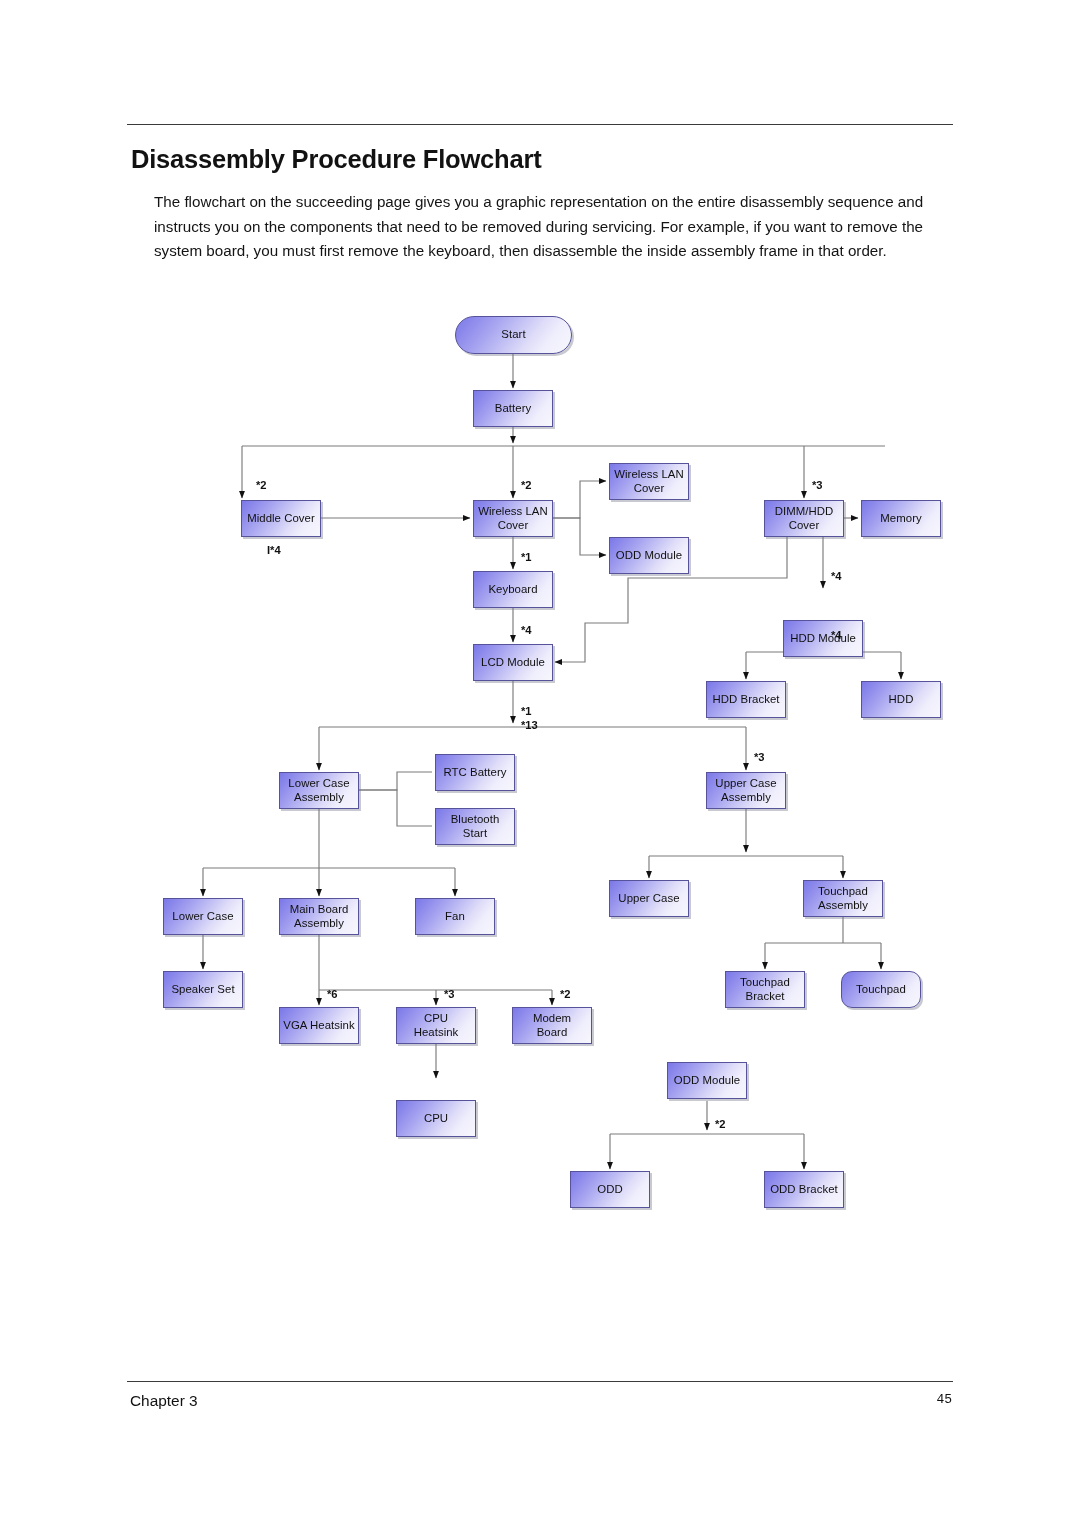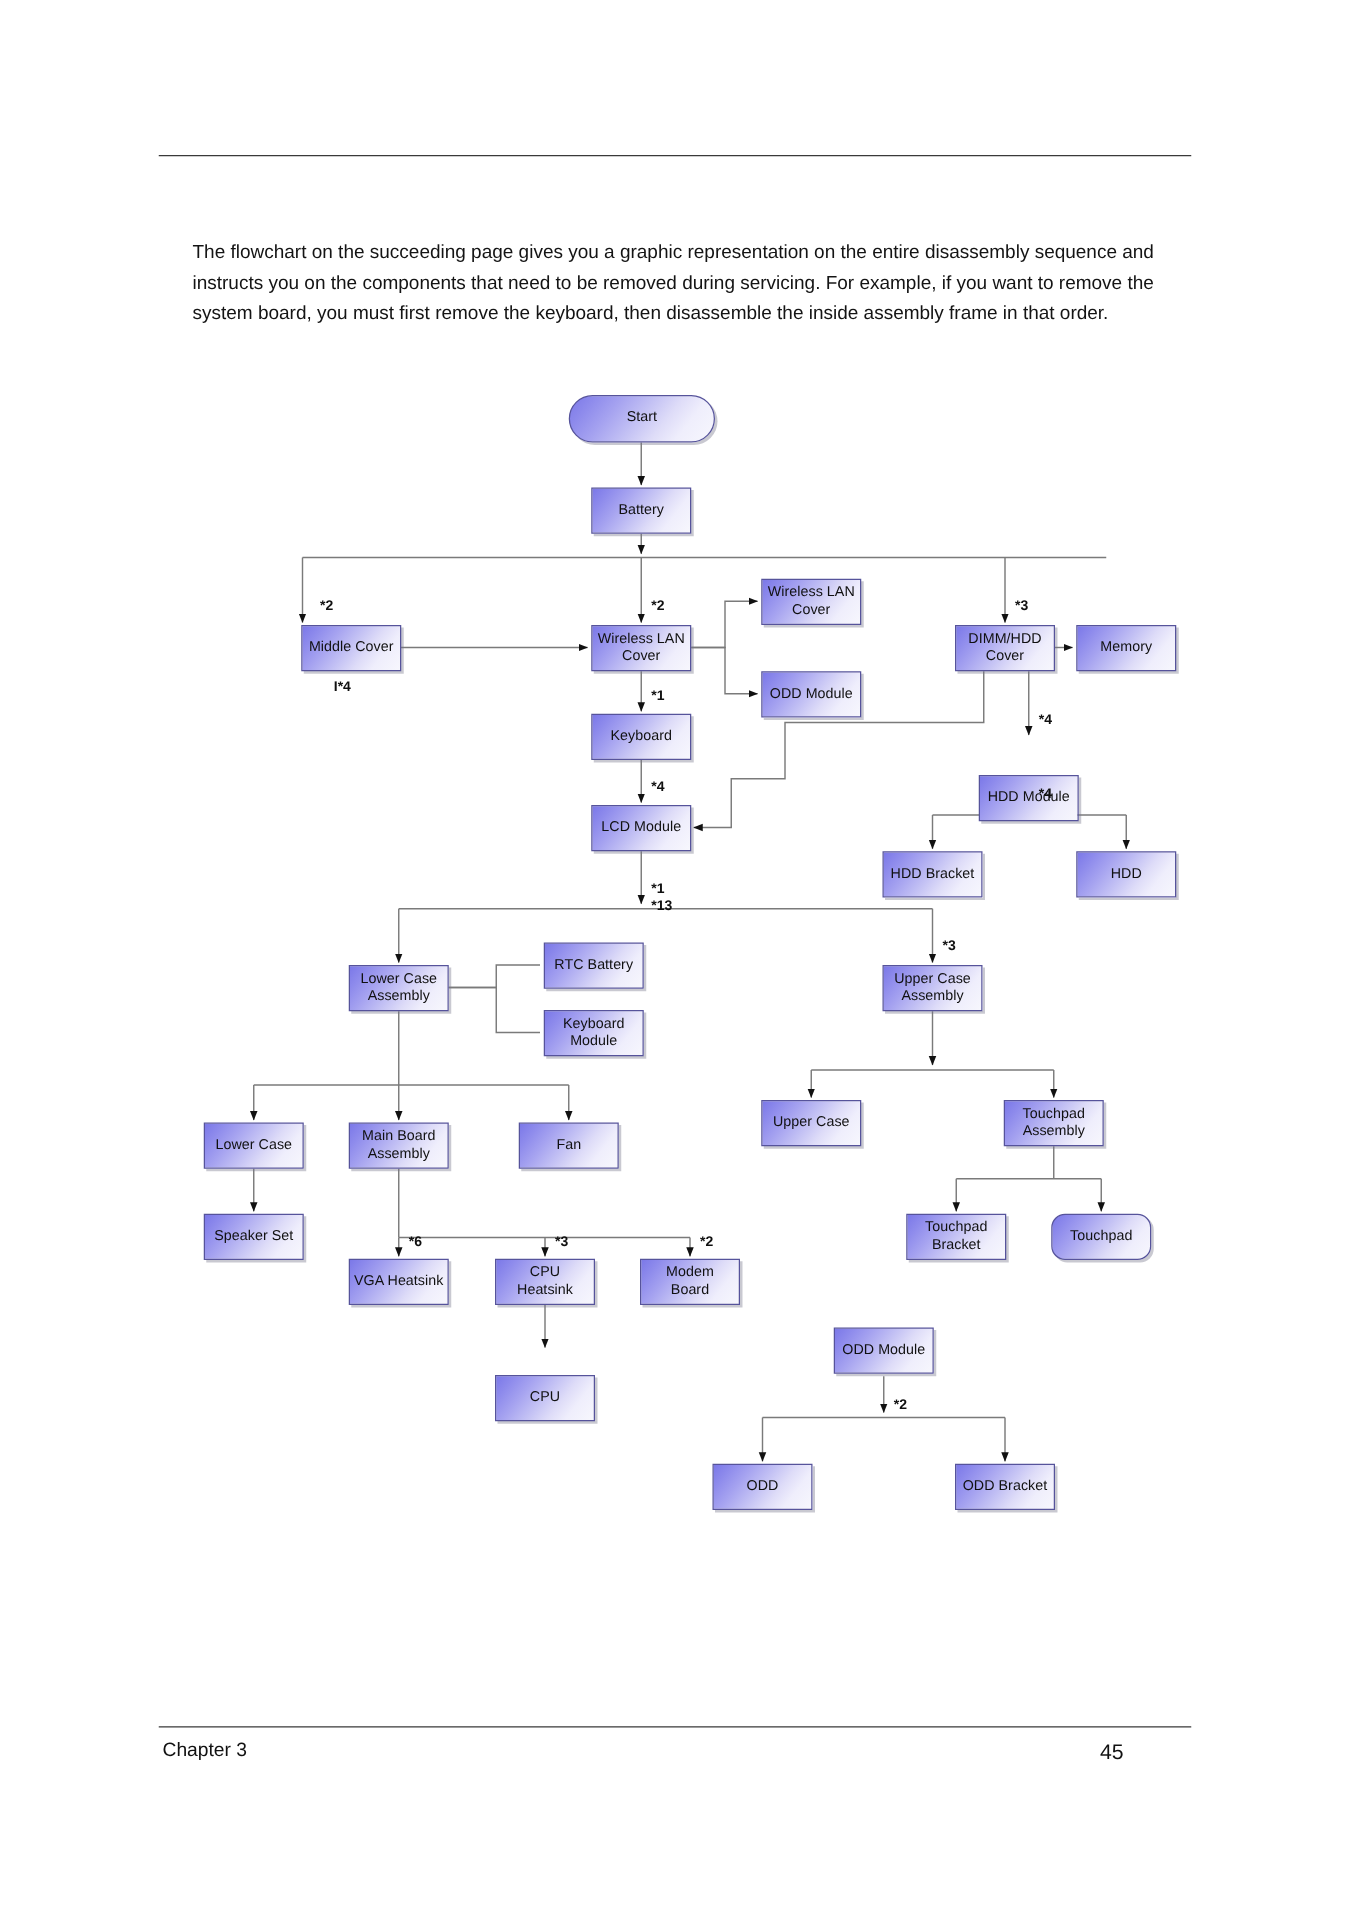--- a/index.html
+++ b/index.html
@@ -29,21 +29,21 @@
     position: absolute; left: 154px; top: 190px; width: 800px;
     font-size: 15.2px; line-height: 24.6px; color: #141414;
     text-align: left;
   }
   .footer-left {
     position: absolute; left: 130px; top: 1392px;
     font-size: 15.4px; color: #111;
   }
   .footer-right {
     position: absolute; left: 880px; top: 1392px; width: 72px;
-    font-size: 17px; color: #111; 
+    font-size: 13px; color: #111; text-align: right; font-family: Liberation Mono, monospace;
   }
 
   
   #flow { position: absolute; left: 12px; top: 0; width: 1080px; height: 1300px; }
   #wires { position: absolute; left: 0; top: 0; width: 1080px; height: 1300px; }
 
   .node {
     position: absolute;
     background: linear-gradient(128deg,
         #7b78e8 0%,
@@ -69,20 +69,21 @@
     white-space: nowrap;
   }
 </style>
 </head>
 <body>
 
 <div id="page">
 
   <div class="rule-top"></div>
 
+  <h1 class="page-title">Disassembly Procedure Flowchart</h1>
 
   <p class="body-copy">The flowchart on the succeeding page gives you a graphic representation on the entire disassembly sequence and instructs you on the components that need to be removed during servicing. For example, if you want to remove the system board, you must first remove the keyboard, then disassemble the inside assembly frame in that order.</p>
 
   <div id="flow">
     <svg id="wires" viewBox="0 0 1080 1300" xmlns="http://www.w3.org/2000/svg">
       <defs>
         <marker id="ah" markerWidth="9" markerHeight="9" refX="7.2" refY="3.6" orient="auto" markerUnits="userSpaceOnUse">
           <path d="M0,0.6 L7.6,3.6 L0,6.6 z" fill="#111111"></path>
         </marker>
       </defs>
@@ -195,21 +196,21 @@
       <div class="node" style="left: 849px; top: 681px; width: 80px; height: 37px;">
         <span>HDD</span>
       </div>
       <div class="node" style="left: 267px; top: 772px; width: 80px; height: 37px;">
         <span>Lower Case Assembly</span>
       </div>
       <div class="node" style="left: 423px; top: 754px; width: 80px; height: 37px;">
         <span>RTC Battery</span>
       </div>
       <div class="node" style="left: 423px; top: 808px; width: 80px; height: 37px;">
-        <span>Keyboard Module</span>
+        <span>Bluetooth Start</span>
       </div>
       <div class="node" style="left: 694px; top: 772px; width: 80px; height: 37px;">
         <span>Upper Case Assembly</span>
       </div>
       <div class="node" style="left: 151px; top: 898px; width: 80px; height: 37px; align-items: center;">
         <span>Lower Case</span>
       </div>
       <div class="node" style="left: 267px; top: 898px; width: 80px; height: 37px;">
         <span>Main Board Assembly</span>
       </div>

